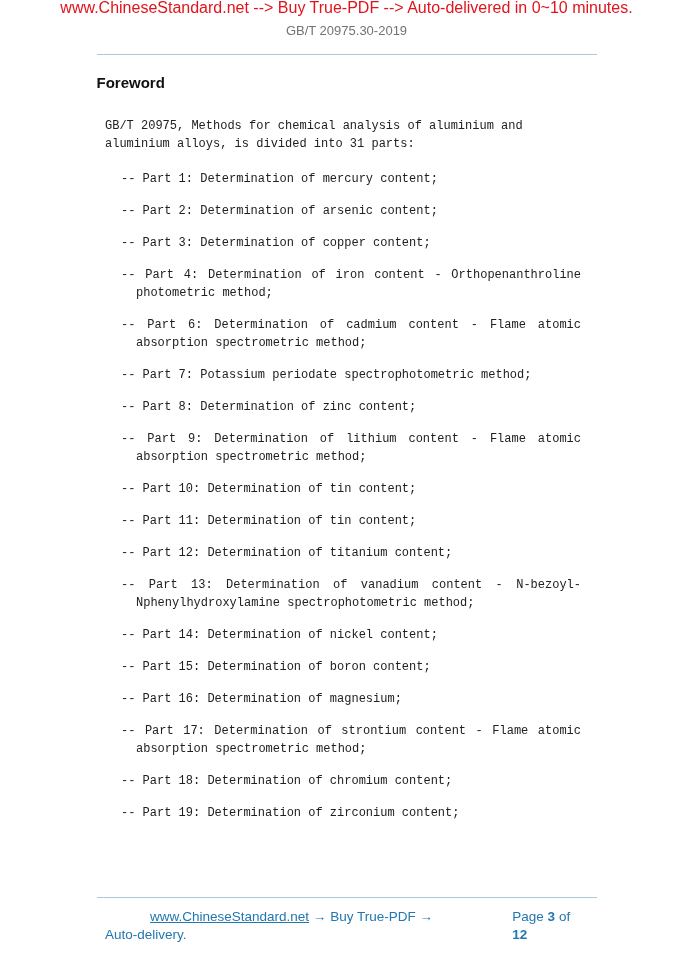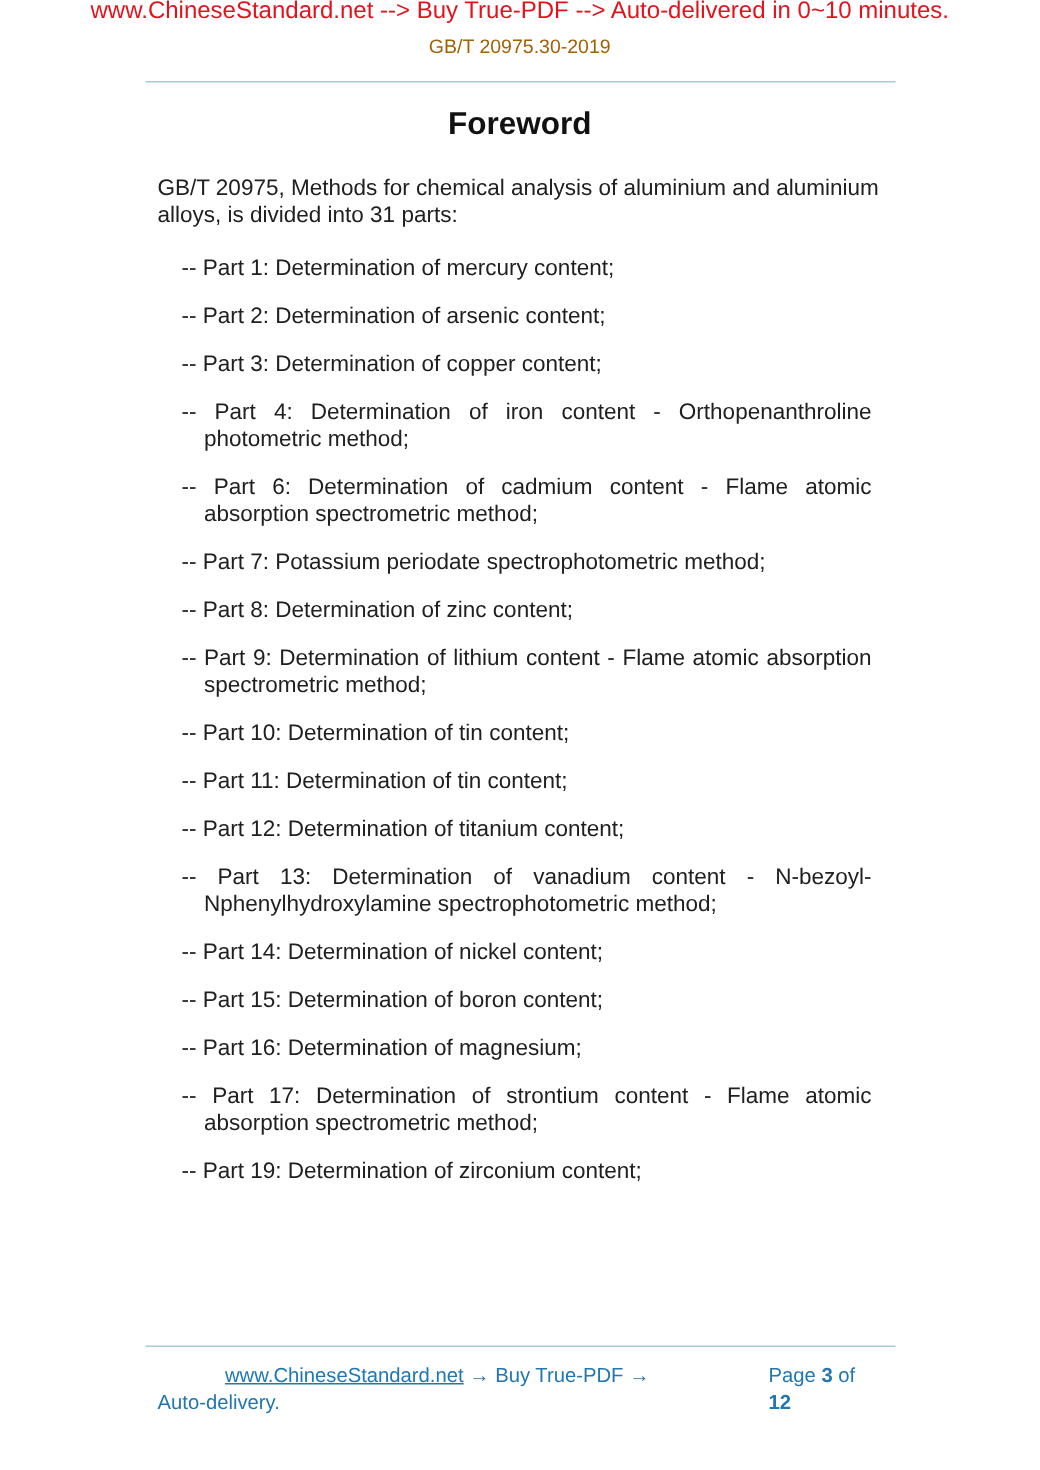--- a/index.html
+++ b/index.html
@@ -25,41 +25,42 @@
     text-align: center;
     font-size: 16px;
     line-height: 16px;
     color: #e2131c;
   }
   .subtitle {
     margin-top: 8px;
     text-align: center;
     font-size: 13px;
     line-height: 13px;
-    color: #a16207;
+    color: #737373;
   }
   .rule {
     border: none;
     border-top: 1px solid #a9c9dc;
     margin: 17px auto 0 auto;
     width: 500px;
   }
   .doc-title {
     margin: 17px 0 0 0;
-    text-align: center;
-    font-size: 21px;
+    text-align: left;
+    font-size: 15px;
     line-height: 21px;
     font-weight: bold;
     color: #111111;
   }
   .body-text {
     width: 483px;
     margin: 0 auto;
-    font-size: 15px;
+    font-size: 12px;
     line-height: 18px;
+    font-family: Liberation Mono, monospace;
   }
   .intro {
     margin: 24px 0 17px 0;
   }
   .part {
     margin: 0 7px 14px 31px;
     text-indent: -15px;
     text-align: justify;
   }
   .footer {
@@ -114,20 +115,21 @@
           <p class="part">-- Part 8: Determination of zinc content;</p>
           <p class="part">-- Part 9: Determination of lithium content - Flame atomic absorption spectrometric method;</p>
           <p class="part">-- Part 10: Determination of tin content;</p>
           <p class="part">-- Part 11: Determination of tin content;</p>
           <p class="part">-- Part 12: Determination of titanium content;</p>
           <p class="part">-- Part 13: Determination of vanadium content - N-bezoyl- Nphenylhydroxylamine spectrophotometric method;</p>
           <p class="part">-- Part 14: Determination of nickel content;</p>
           <p class="part">-- Part 15: Determination of boron content;</p>
           <p class="part">-- Part 16: Determination of magnesium;</p>
           <p class="part">-- Part 17: Determination of strontium content - Flame atomic absorption spectrometric method;</p>
+          <p class="part">-- Part 18: Determination of chromium content;</p>
           <p class="part">-- Part 19: Determination of zirconium content;</p>
         </div>
     </div>
   </div>
 
   <div class="footer">
     <hr class="rule" style="margin-top:0;">
     <div class="footer-row">
       <div class="footer-left">
         <span class="footer-link">www.ChineseStandard.net</span>

